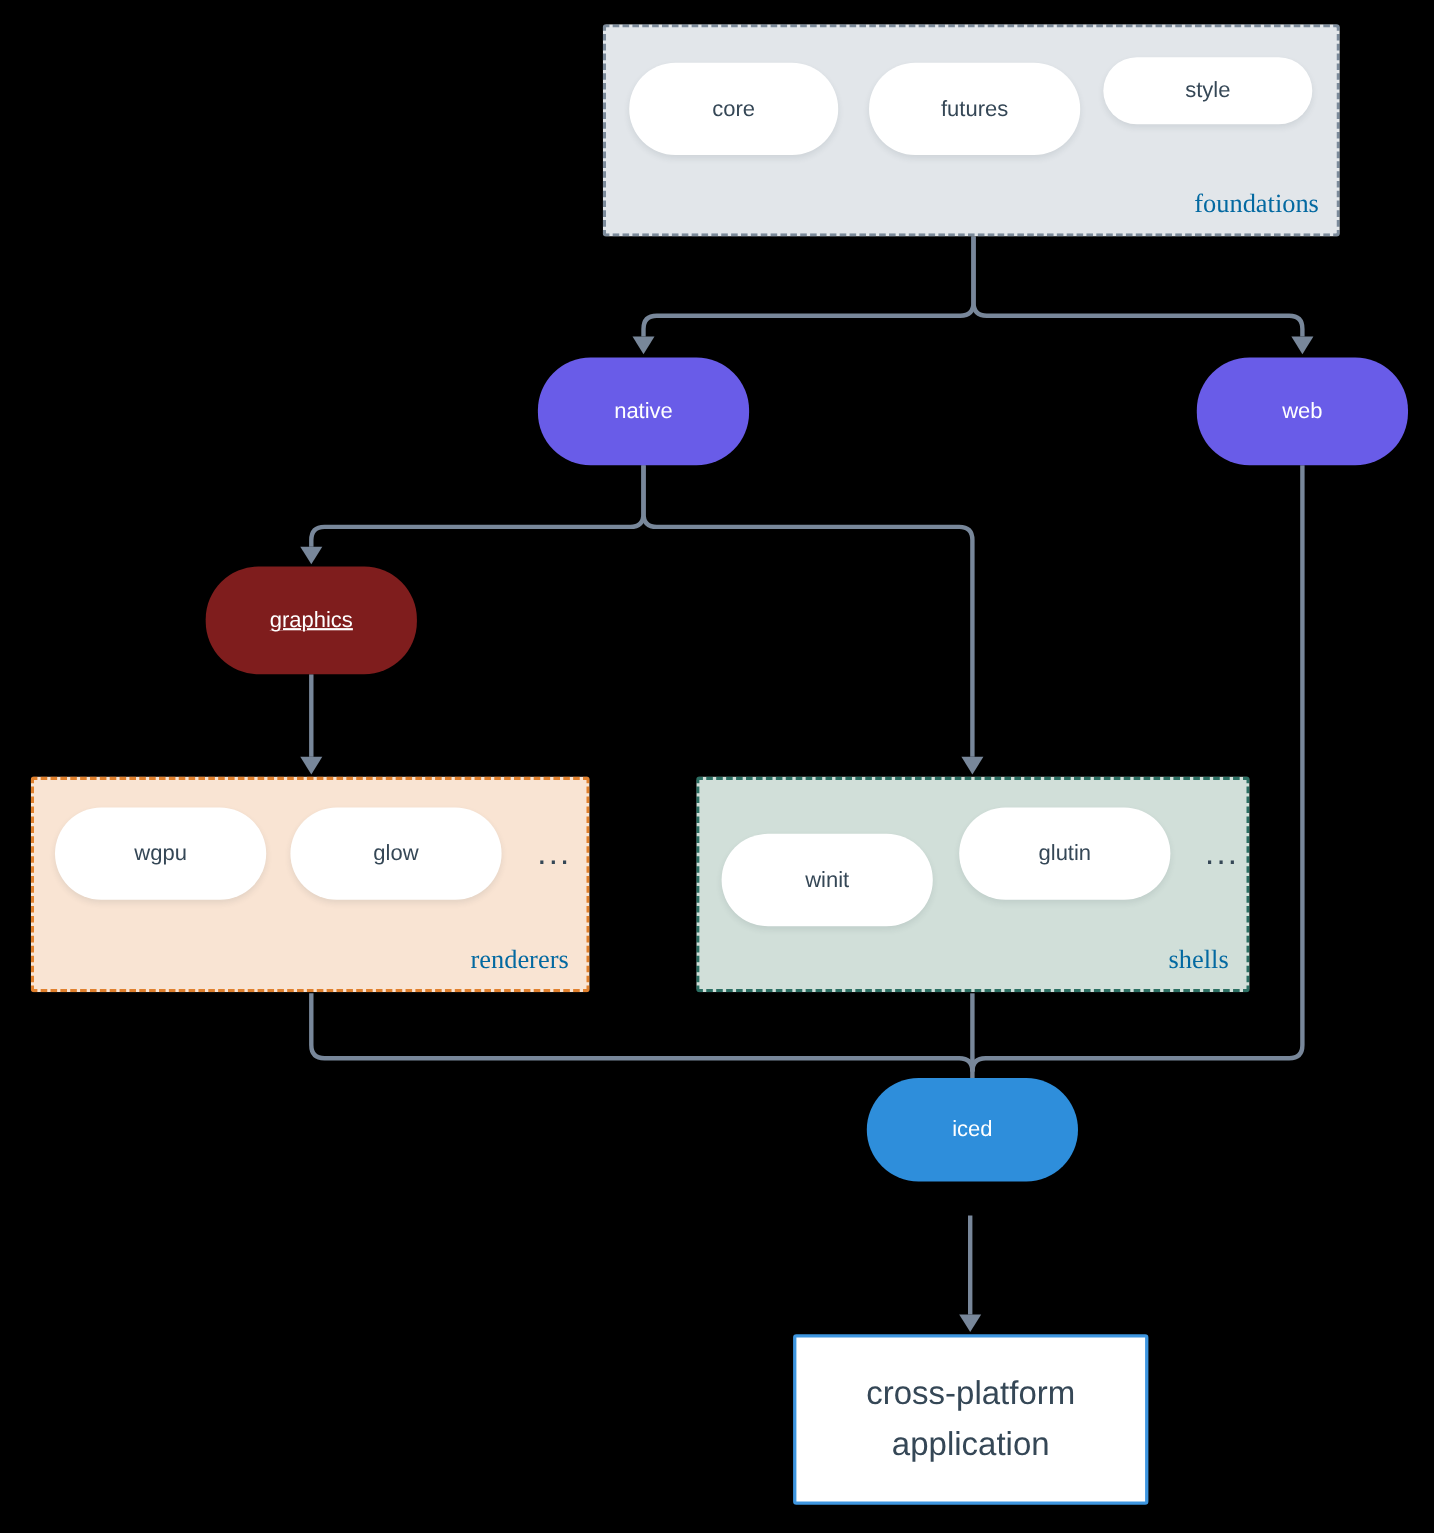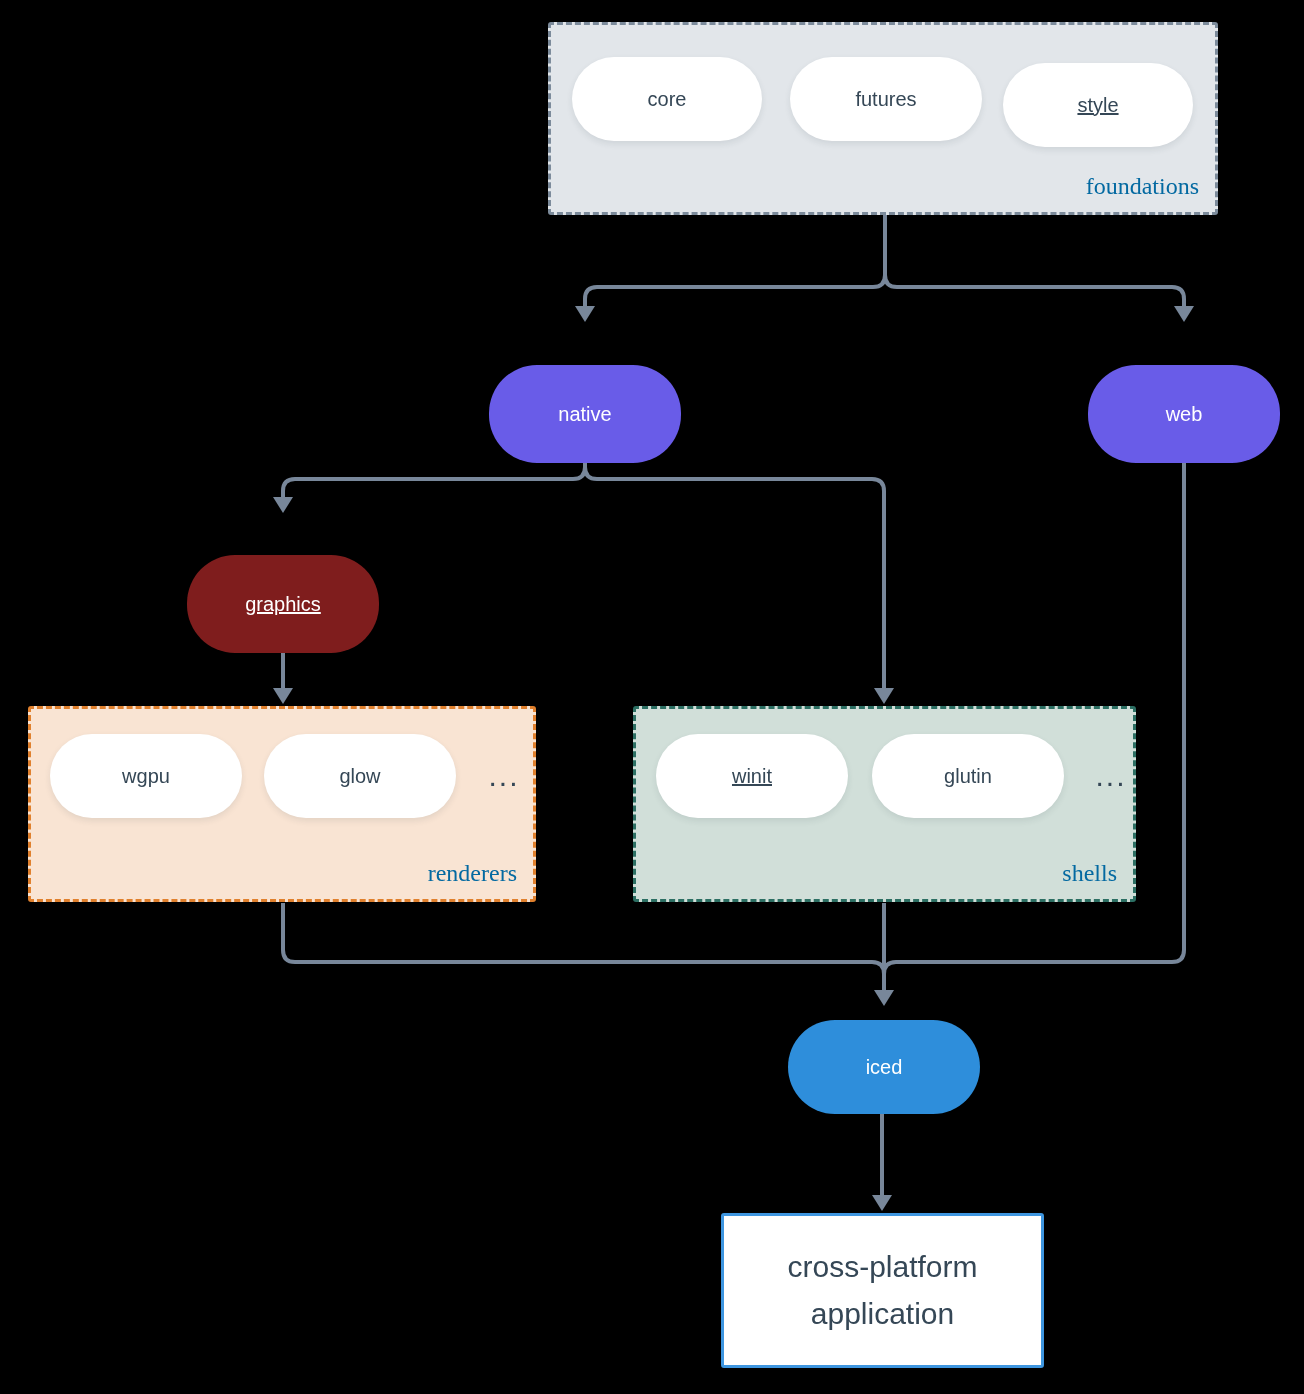--- a/index.html
+++ b/index.html
@@ -37,21 +37,21 @@
     display: flex; align-items: center; justify-content: center;
     border-radius: 48px;
     font-size: 20px;
     box-sizing: border-box;
   }
   .pill.white {
     background: #FFFFFF;
     color: #354756;
     box-shadow: 0 3px 6px rgba(40,55,70,0.10);
   }
-  .pill.node { color: #FFFFFF; margin-top: 40px; }
+  .pill.node { color: #FFFFFF; }
   .pill.purple { background: #695CE8; }
   .pill.orange { background: #7f1d1d; text-decoration: underline; }
   .pill.blue   { background: #2E8EDB; }
 
   .dots {
     position: absolute;
     display: flex; align-items: center; justify-content: center;
     font-size: 30px;
     color: #354756;
     letter-spacing: 2px;
@@ -102,38 +102,38 @@
 
     <path d="M882,1105 L882,1195"></path>
     <polygon points="872,1195 892,1195 882,1211"></polygon>
   </svg>
 
   <div class="group foundations">
     <span class="group-label">foundations</span>
   </div>
   <div class="pill white" style="left:572px; top:57px; width:190px; height:84px;">core</div>
   <div class="pill white" style="left:790px; top:57px; width:192px; height:84px;">futures</div>
-  <div class="pill white" style="left:1003px; top:63px; width:190px; height:84px;text-decoration:underline;">style</div>
+  <div class="pill white" style="left:1003px; top:52px; width:190px; height:61px;">style</div>
 
   <div class="pill node purple" style="left:489px; top:325px; width:192px; height:98px;">native</div>
   <div class="pill node purple" style="left:1088px; top:325px; width:192px; height:98px;">web</div>
 
   <div class="pill node orange" style="left:187px; top:515px; width:192px; height:98px;">graphics</div>
 
   <div class="group renderers">
     <span class="group-label">renderers</span>
   </div>
   <div class="pill white" style="left:50px; top:734px; width:192px; height:84px;">wgpu</div>
   <div class="pill white" style="left:264px; top:734px; width:192px; height:84px;">glow</div>
   <div class="dots" style="left:466px; top:734px; width:76px; height:84px;">...</div>
 
   <div class="group shells">
     <span class="group-label">shells</span>
   </div>
-  <div class="pill white" style="left:656px; top:734px; width:192px; height:84px;text-decoration:underline;">winit</div>
+  <div class="pill white" style="left:656px; top:758px; width:192px; height:84px;">winit</div>
   <div class="pill white" style="left:872px; top:734px; width:192px; height:84px;">glutin</div>
   <div class="dots" style="left:1073px; top:734px; width:76px; height:84px;">...</div>
 
   <div class="pill node blue" style="left:788px; top:980px; width:192px; height:94px;">iced</div>
 
   <div class="app-box">
     <span>cross-platform</span>
     <span>application</span>
   </div>
 

